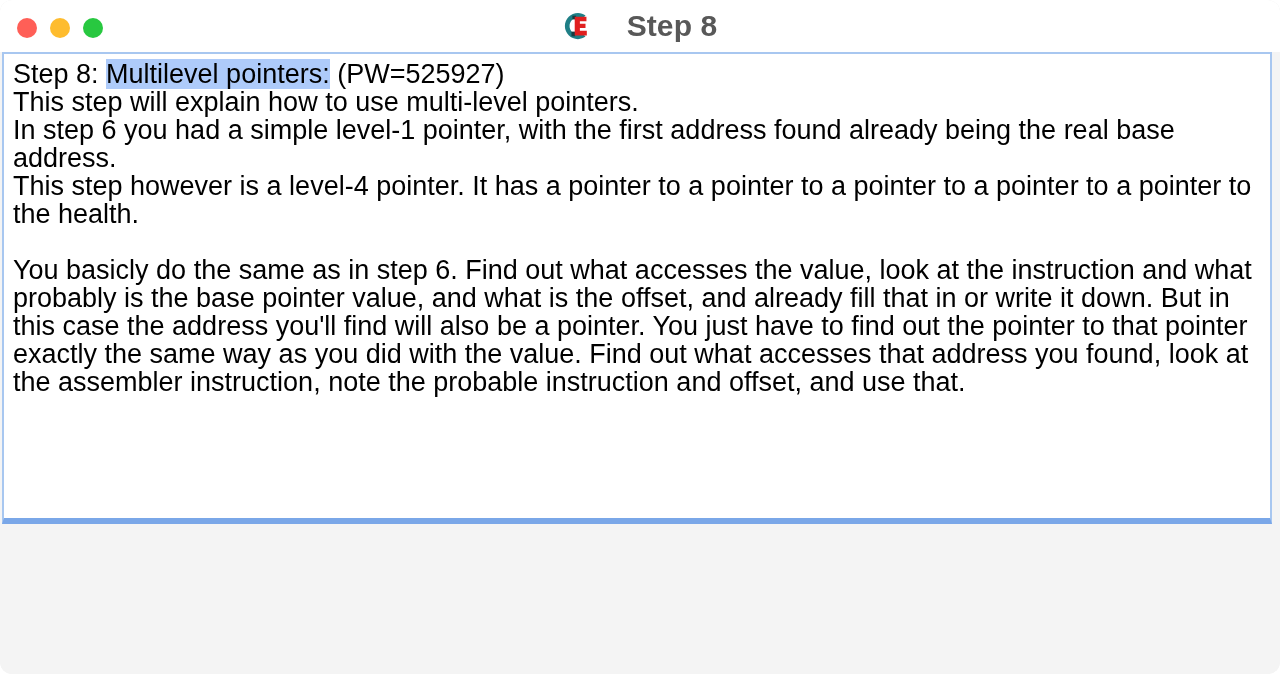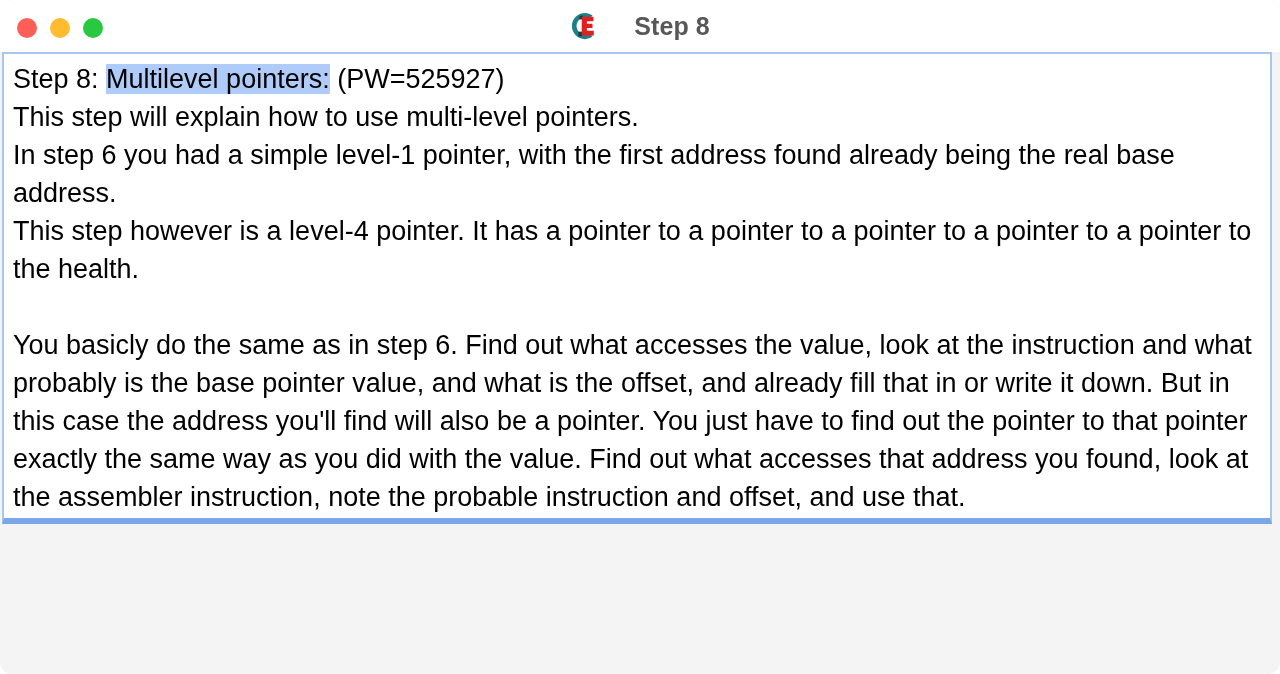--- a/index.html
+++ b/index.html
@@ -62,21 +62,21 @@
     justify-content: center;
     gap: 10px;
     pointer-events: none;
   }
   #app-icon {
     width: 30px;
     height: 30px;
     flex: 0 0 auto;
   }
   #title-text {
-    font-size: 25px;
+    font-size: 30px;
     font-weight: bold;
     color: #585858;
     letter-spacing: 0.1px;
     margin-left: 24px;
   }
 
   
   #text-panel {
     position: absolute;
     left: 2px;
@@ -86,21 +86,21 @@
     background: #ffffff;
     box-sizing: border-box;
     border: 2px solid #a8c7f0;
     border-bottom-width: 6px;
     border-bottom-color: #7aa7e8;
     overflow: hidden;
   }
   #tutorial-text {
     padding: 6px 8px 0 9px;
     font-size: 27px;
-    line-height: 38px;
+    line-height: 28px;
     color: #000000;
     white-space: pre-wrap;
     font-family: "Liberation Sans", sans-serif;
   }
   .sel {
     background: #aecbfa;
   }
 
   
   #controls {

